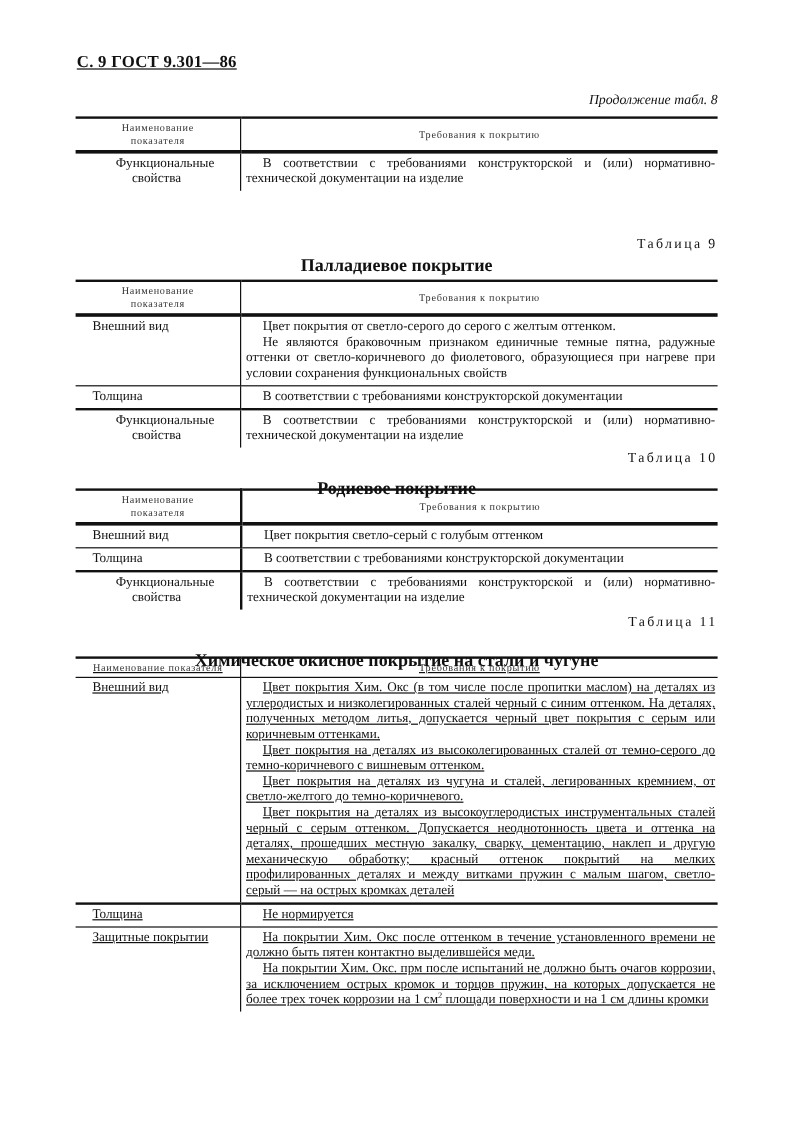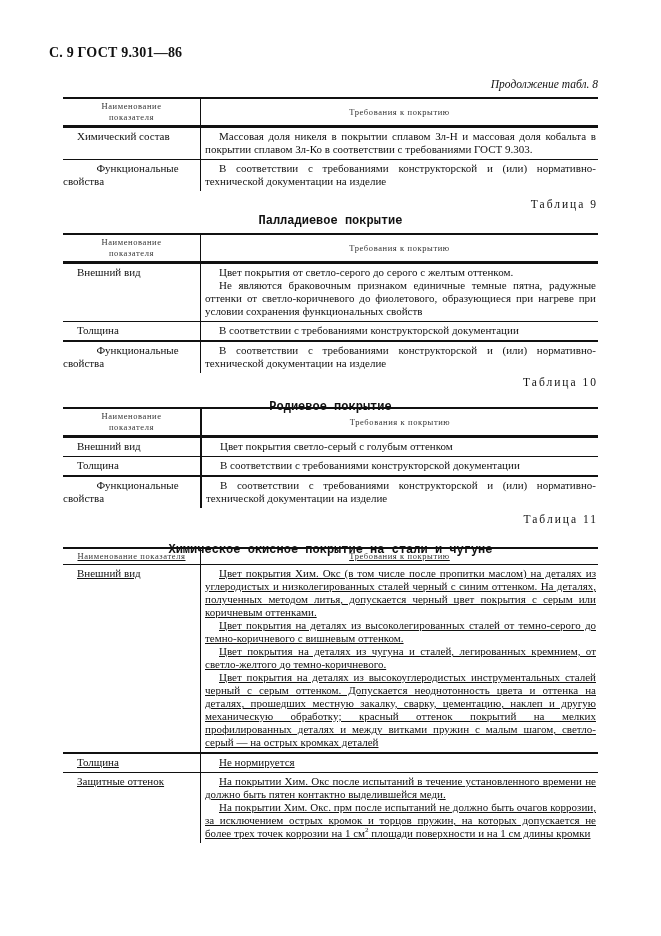--- a/index.html
+++ b/index.html
@@ -2,80 +2,72 @@
 <html><head>
   <meta charset="utf-8">
   <style>
     html, body { margin: 0; padding: 0; background: #ffffff; }
     body {
       width: 661px; height: 936px; position: relative; overflow: hidden;
       font-family: "Liberation Serif", "DejaVu Serif", serif;
       color: #111111;
     }
     .page-header {
-      position: absolute; left: 49px; top: 45px;
+      position: absolute; left: 64px; top: 45px;
       font-family: "Liberation Serif", serif;
-      font-weight: bold; font-size: 14px; letter-spacing: 0.2px;
+      font-weight: bold; font-size: 14px; letter-spacing: 0.2px; text-decoration: underline;
     }
     .caption-right {
       position: absolute; right: 63px; text-align: right;
       font-size: 11.5px;
     }
     .caption-italic { font-style: italic; }
     .caption-spaced { letter-spacing: 2px; }
     .table-title {
       position: absolute; left: 63px; width: 535px; text-align: center;
-      font-weight: bold; font-size: 12px; font-family: Liberation Mono, monospace;
+      font-weight: bold; font-size: 15px;
     }
     table.doc {
       position: absolute; left: 63px; width: 535px;
       border-collapse: collapse; font-size: 11px; line-height: 13px;
     }
     table.doc th {
       font-weight: normal; font-size: 8.5px; line-height: 11px;
       letter-spacing: 0.6px; color: #333;
       text-align: center; vertical-align: middle;
       border-top: 2px solid #111; border-bottom: 3px solid #111;
       padding: 2px 2px;
     }
     table.doc td { vertical-align: top; padding: 2px 2px 3px 2px; }
     table.doc .c1 { width: 133px; border-right: 1px solid #111; margin-left: 31px; }
     table.doc th.c1 { border-right: 1px solid #111; }
     table.doc td.c1 { padding-left: 0; }
     table.doc td.c2 { padding-left: 4px; padding-right: 2px; text-align: justify; }
     .name-line1 { display: block; padding-left: 14px; text-align: center; }
-    .name-line2 { display: block; }
+    .name-line2 { display: block; text-align: center; }
     .para { display: block; text-indent: 14px; text-align: justify; }
     tr.thin-bottom td { border-bottom: 1px solid #111; }
     tr.thick-bottom td { border-bottom: 2px solid #111; }
     td.c1 .single { display: block; padding-left: 14px; }
     sup { font-size: 7px; line-height: 0; }
   </style>
 </head>
 <body>
 
 <div class="page-header">С. 9 ГОСТ 9.301—86</div>
 
 <div class="caption-right caption-italic" style="top:78px;text-align:center;">Продолжение табл. 8</div>
 <table class="doc" style="top:97px;">
   <tbody>
       <tr>
     <th class="c1">
       <span style="display:block">Наименование</span>
       <span style="display:block">показателя</span>
     </th>
     <th class="c2">Требования к покрытию</th>
-  </tr>
-  <tr class="thin-bottom">
-    <td class="c1">
-          <span class="single">Химический состав</span>
-        </td>
-    <td class="c2">
-          <span class="para">Массовая доля никеля в покрытии сплавом Зл-Н и массовая доля кобальта в покрытии сплавом Зл-Ко в соответствии с требованиями ГОСТ 9.303.</span>
-        </td>
   </tr>
   <tr>
     <td class="c1">
       <span class="name-line1">Функциональные</span>
       <span class="name-line2">свойства</span>
     </td>
     <td class="c2">
           <span class="para">В соответствии с требованиями конструкторской и (или) нормативно-технической документации на изделие</span>
         </td>
   </tr>
@@ -183,21 +175,21 @@
   <tr class="thin-bottom">
     <td class="c1">
           <span class="single">Толщина</span>
         </td>
     <td class="c2">
           <span class="para">Не нормируется</span>
         </td>
   </tr>
   <tr>
     <td class="c1">
-          <span class="single">Защитные оттенок</span>
+          <span class="single">Защитные покрытии</span>
         </td>
     <td class="c2">
-      <span class="para">На покрытии Хим. Окс после испытаний в течение установленного времени не должно быть пятен контактно выделившейся меди.</span>
+      <span class="para">На покрытии Хим. Окс после оттенком в течение установленного времени не должно быть пятен контактно выделившейся меди.</span>
       <span class="para"><span>На покрытии Хим. Окс. прм после испытаний не должно быть очагов коррозии, за исключением острых кромок и торцов пружин, на которых допускается не более трех точек коррозии на 1 см</span><sup>2</sup><span> площади поверхности и на 1 см длины кромки</span></span>
     </td>
   </tr>
 </tbody>
   </table>
 
 </body></html>

